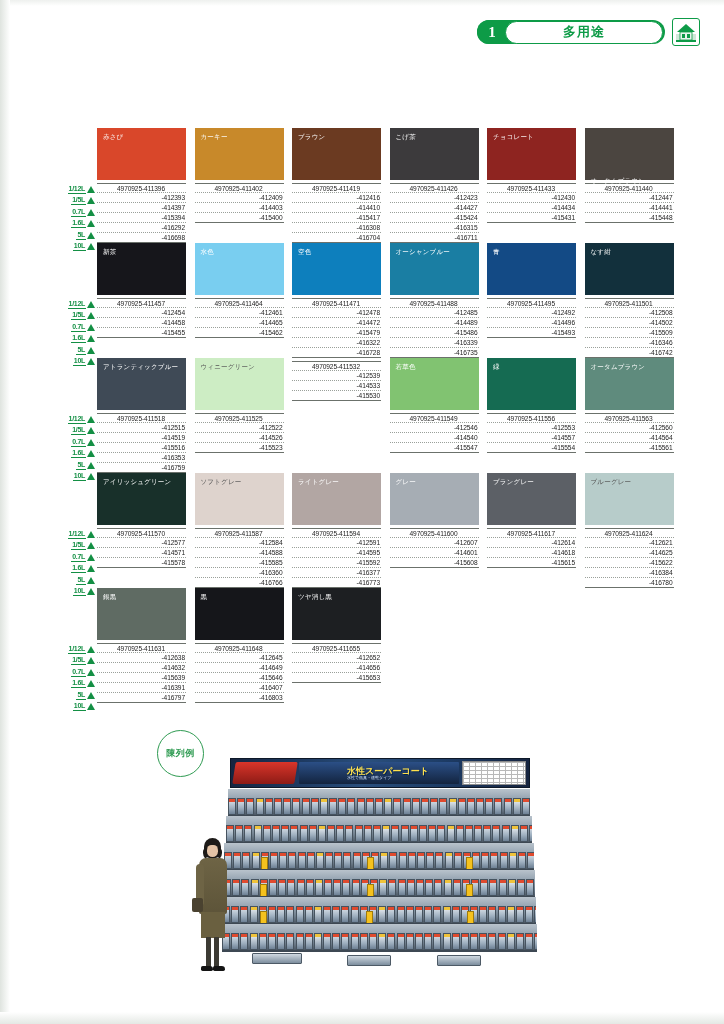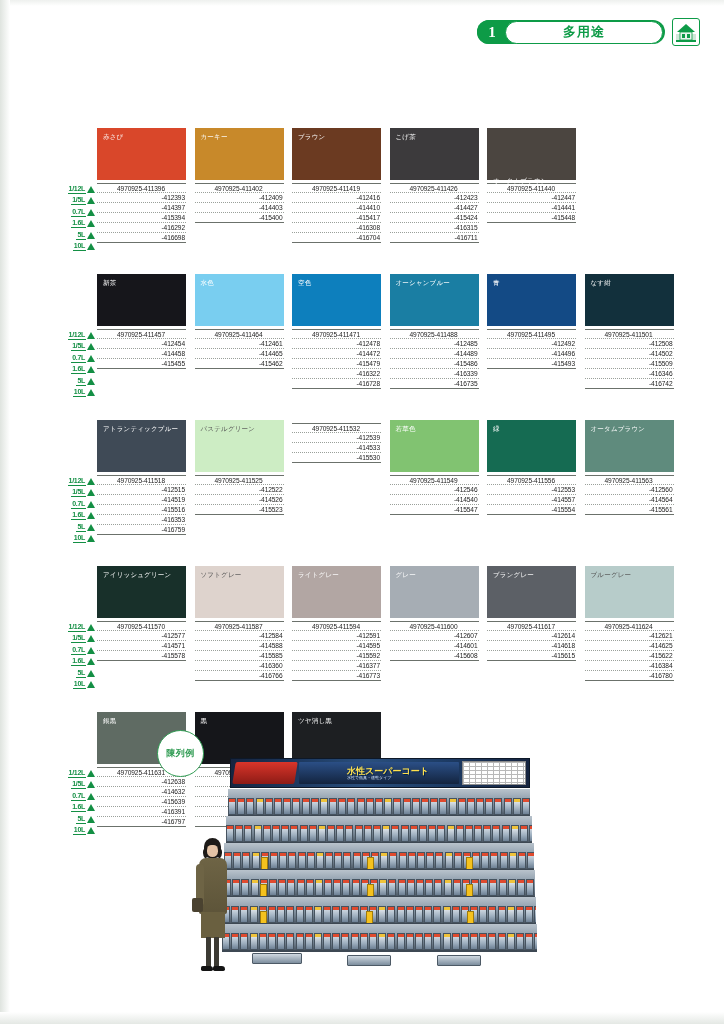--- a/index.html
+++ b/index.html
@@ -89,21 +89,21 @@
 
   
   .grid {
     position: absolute;
     left: 59px;
     top: 128px;
     width: 625px;
   }
   .color-row {
     position: relative;
-    height: 146px;
+    height: 115px;
   }
   .sizes {
     position: absolute;
     left: 0;
     top: 56px;
     width: 36px;
   }
   .size-chip {
     position: relative;
     height: 10px;
@@ -472,20 +472,33 @@
           <div class="codes">
             <div class="code first">4970925-411426</div>
             <div class="code">-412423</div>
             <div class="code">-414427</div>
             <div class="code">-415424</div>
             <div class="code">-416315</div>
             <div class="code last">-416711</div>
           </div>
         </div>
         <div class="cell">
+          <div class="swatch" style="background: rgb(142, 36, 32);">
+            <div class="name" style="color: rgb(255, 255, 255);">チョコレート</div>
+          </div>
+          <div class="codes">
+            <div class="code first">4970925-411433</div>
+            <div class="code">-412430</div>
+            <div class="code">-414434</div>
+            <div class="code last">-415431</div>
+            <div class="code blank"></div>
+            <div class="code blank"></div>
+          </div>
+        </div>
+        <div class="cell">
           <div class="swatch" style="background: rgb(75, 69, 64);">
             <div class="name" style="color: rgb(255, 255, 255); margin-top: 44px;">オータムブラウン</div>
           </div>
           <div class="codes">
             <div class="code first">4970925-411440</div>
             <div class="code">-412447</div>
             <div class="code">-414441</div>
             <div class="code last">-415448</div>
             <div class="code blank"></div>
             <div class="code blank"></div>
@@ -637,21 +650,21 @@
             <div class="code first">4970925-411518</div>
             <div class="code">-412515</div>
             <div class="code">-414519</div>
             <div class="code">-415516</div>
             <div class="code">-416353</div>
             <div class="code last">-416759</div>
           </div>
         </div>
         <div class="cell">
           <div class="swatch" style="background: rgb(205, 237, 196);">
-            <div class="name" style="color: rgb(85, 85, 85);">パステルグリーン</div>
+            <div class="name" style="color: rgb(85, 85, 85);">ウィニーグリーン</div>
           </div>
           <div class="codes">
             <div class="code first">4970925-411525</div>
             <div class="code">-412522</div>
             <div class="code">-414526</div>
             <div class="code last">-415523</div>
             <div class="code blank"></div>
             <div class="code blank"></div>
           </div>
         </div>

